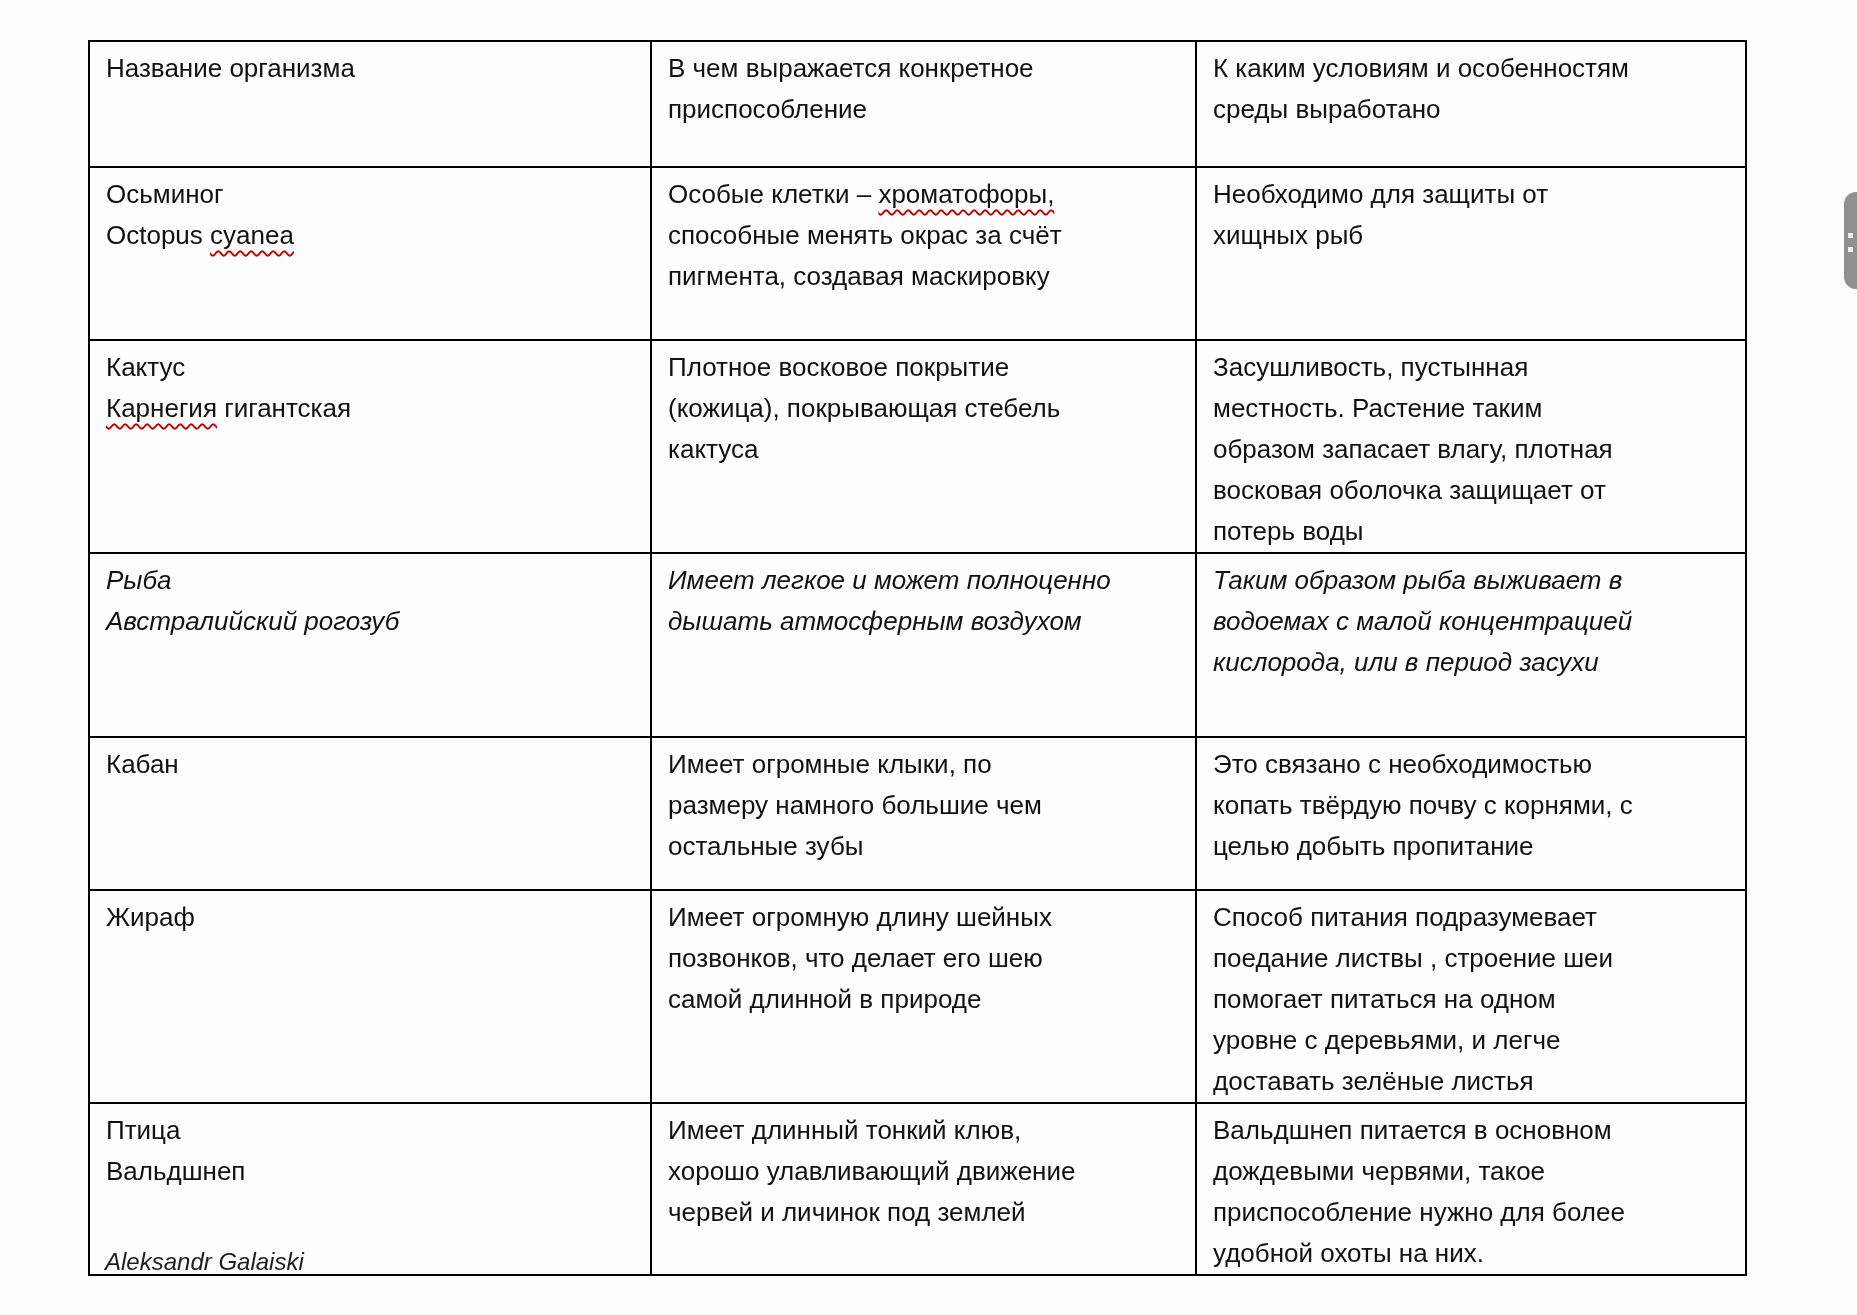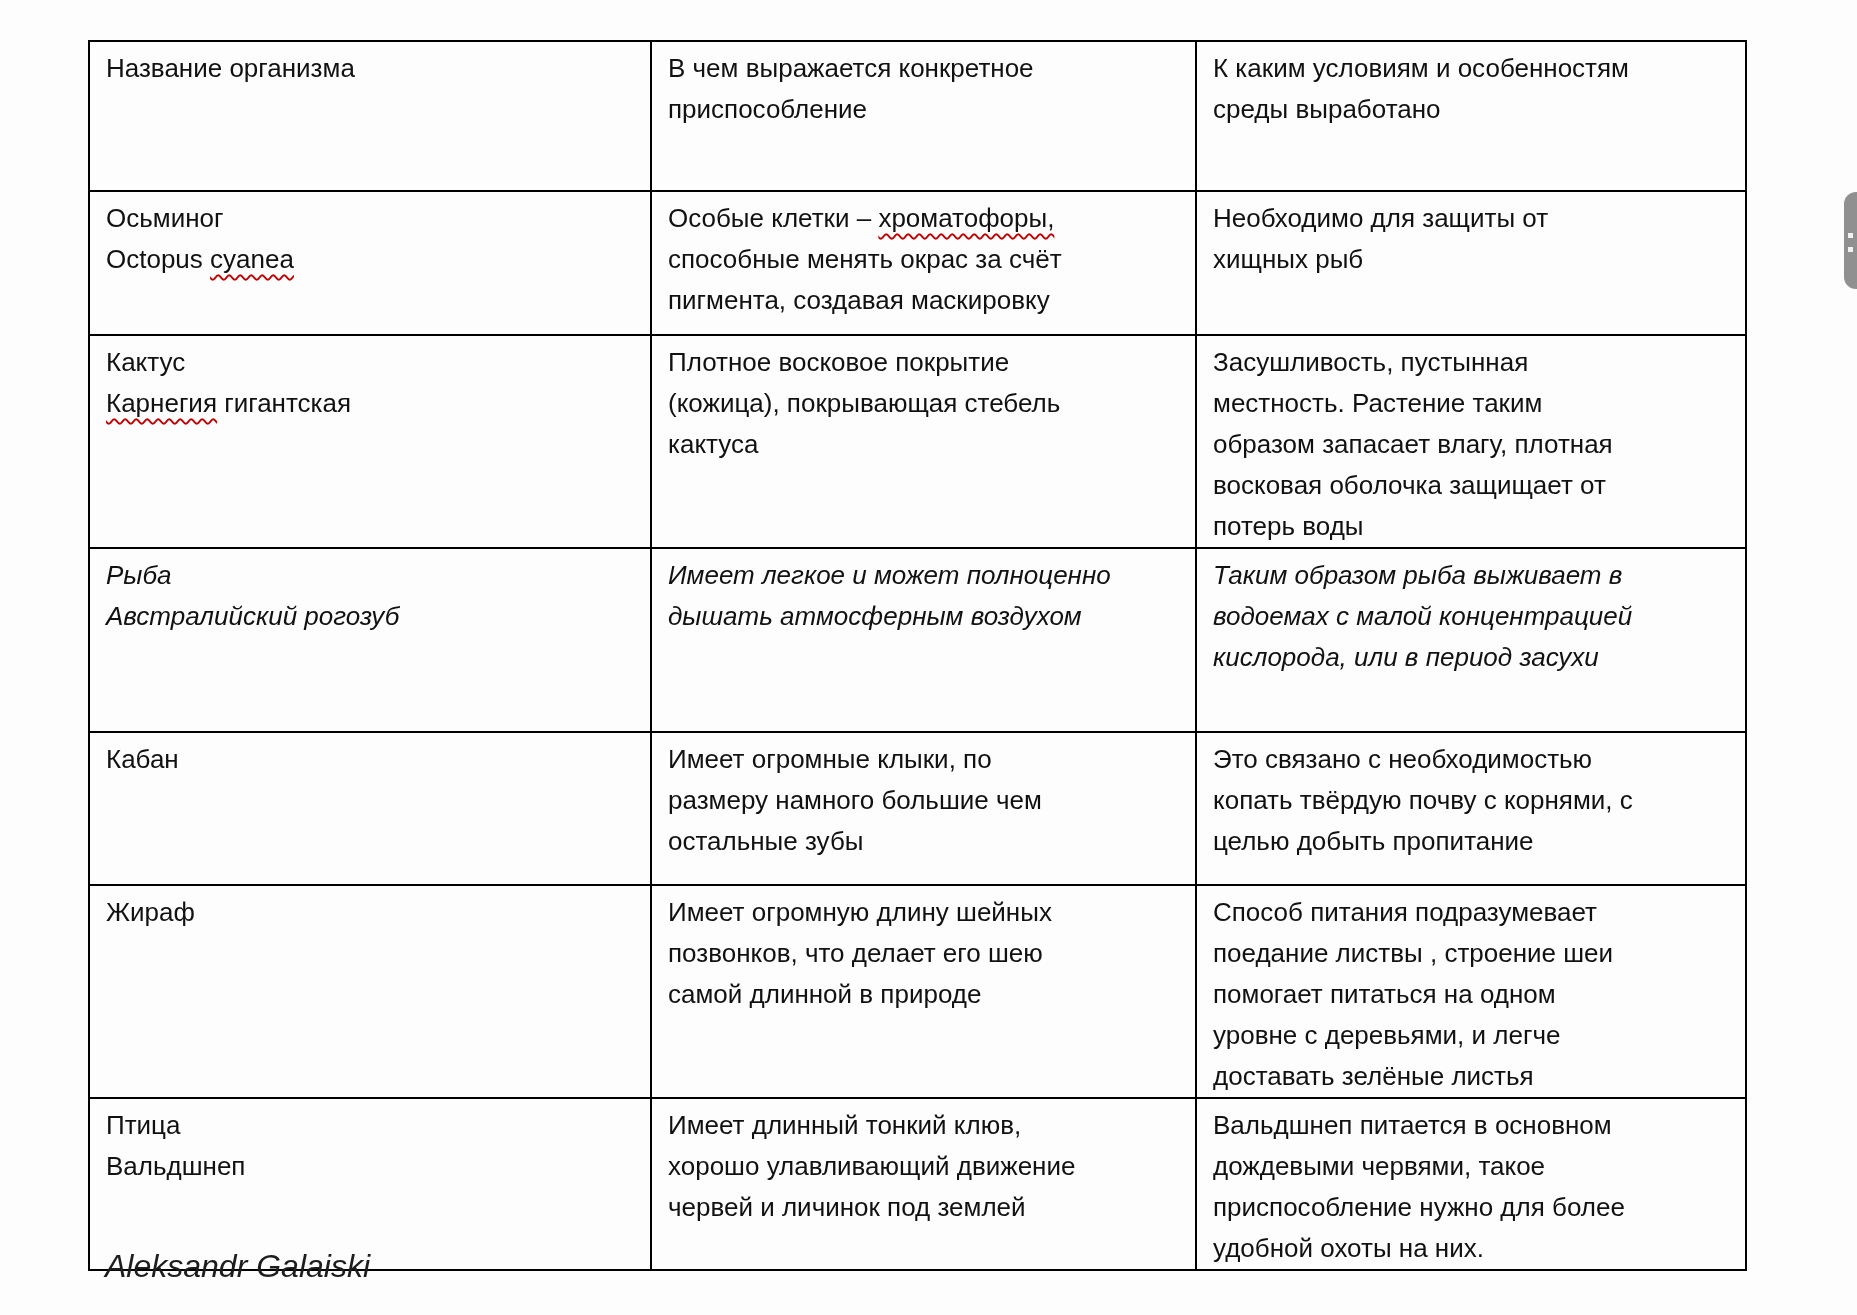--- a/index.html
+++ b/index.html
@@ -39,21 +39,21 @@
     text-decoration-style: wavy;
     text-decoration-color: var(--spell);
     text-decoration-thickness: 2px;
     text-underline-offset: 6px;
     text-decoration-skip-ink: none;
   }
   .signature {
     position: absolute;
     left: 105px; top: 1248px;
     font-style: italic;
-    font-size: 32px;
+    font-size: 24px;
     color: #1d1d1d;
   }
   .side-handle {
     position: absolute;
     top: 192px; right: 0;
     width: 13px; height: 97px;
     background: var(--handle);
     border-radius: 12px 0 0 12px;
     cursor: pointer;
   }
@@ -71,36 +71,36 @@
 
 <div class="page">
 
   <table class="doc-table">
     <colgroup>
       <col style="width:562px">
       <col style="width:545px">
       <col style="width:550px">
     </colgroup>
     <thead>
-      <tr style="height: 150px; padding-left: 45px;">
+      <tr style="height: 126px; padding-left: 45px;">
           <th>
             <div class="line"><span>Название организма</span></div>
           </th>
           <th>
             <div class="line"><span>В чем выражается конкретное</span></div>
             <div class="line"><span>приспособление</span></div>
           </th>
           <th>
             <div class="line"><span>К каким условиям и особенностям</span></div>
             <div class="line"><span>среды выработано</span></div>
           </th>
         </tr>
     </thead>
     <tbody>
-        <tr style="height: 144px;">
+        <tr style="height: 173px;">
           <td>
             <div class="line"><span>Осьминог</span></div>
             <div class="line"><span>Octopus </span><span class="spell">cyanea</span></div>
           </td>
           <td>
             <div class="line"><span>Особые клетки – </span><span class="spell">хроматофоры,</span></div>
             <div class="line"><span>способные менять окрас за счёт</span></div>
             <div class="line"><span>пигмента, создавая маскировку</span></div>
           </td>
           <td>

